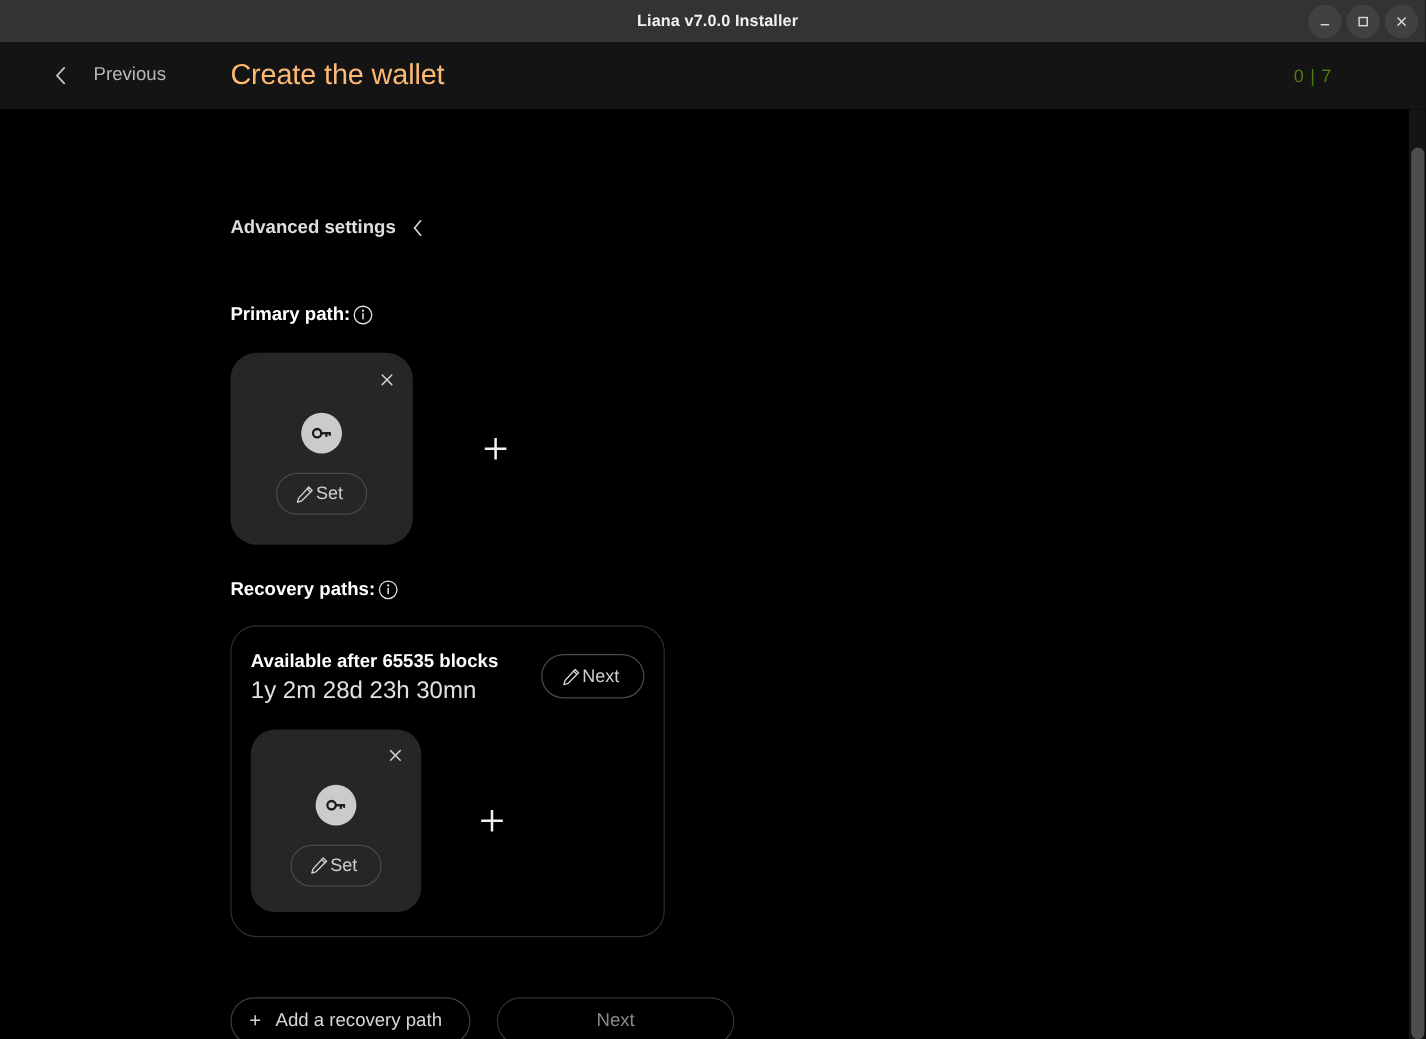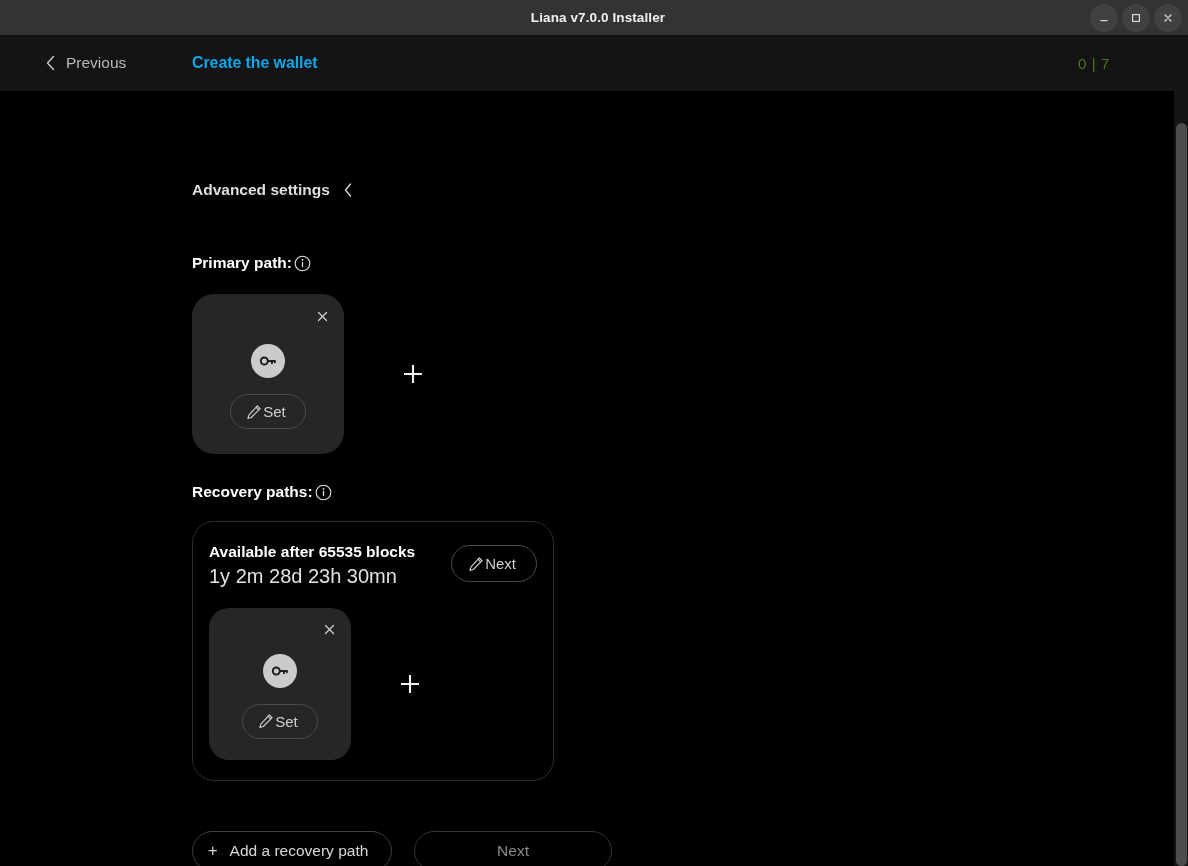--- a/index.html
+++ b/index.html
@@ -57,33 +57,33 @@
     height: 56px;
     display: flex;
     align-items: center;
     background: #141414;
   }
   .prev-btn {
     position: absolute;
     left: 44px;
     display: flex;
     align-items: center;
-    gap: 9px;
+    gap: 21px;
     cursor: pointer;
   }
   .prev-label {
     font-size: 15.5px;
     color: #b8b8b8;
   }
   .page-title {
     position: absolute;
     left: 192px;
-    font-size: 16px;
-    font-weight: 700;
-    color: #0ea5e9;
+    font-size: 24px;
+    font-weight: 400;
+    color: #fdba74;
     letter-spacing: -0.1px;
   }
   .step-counter {
     position: absolute;
     right: 78px;
     font-size: 15px;
     color: #4d7c0f;
     letter-spacing: 0.6px;
   }
 
@@ -113,21 +113,21 @@
   }
   .advanced-label {
     font-size: 15.5px;
     font-weight: 700;
     color: #dedede;
   }
 
   
   .section-label-row {
     display: flex;
-    align-items: flex-end;
+    align-items: flex-start;
     gap: 2px;
   }
   .section-label {
     font-size: 15.5px;
     font-weight: 700;
     color: #ffffff;
   }
   .info-icon {
     display: inline-flex;
     align-items: center;

